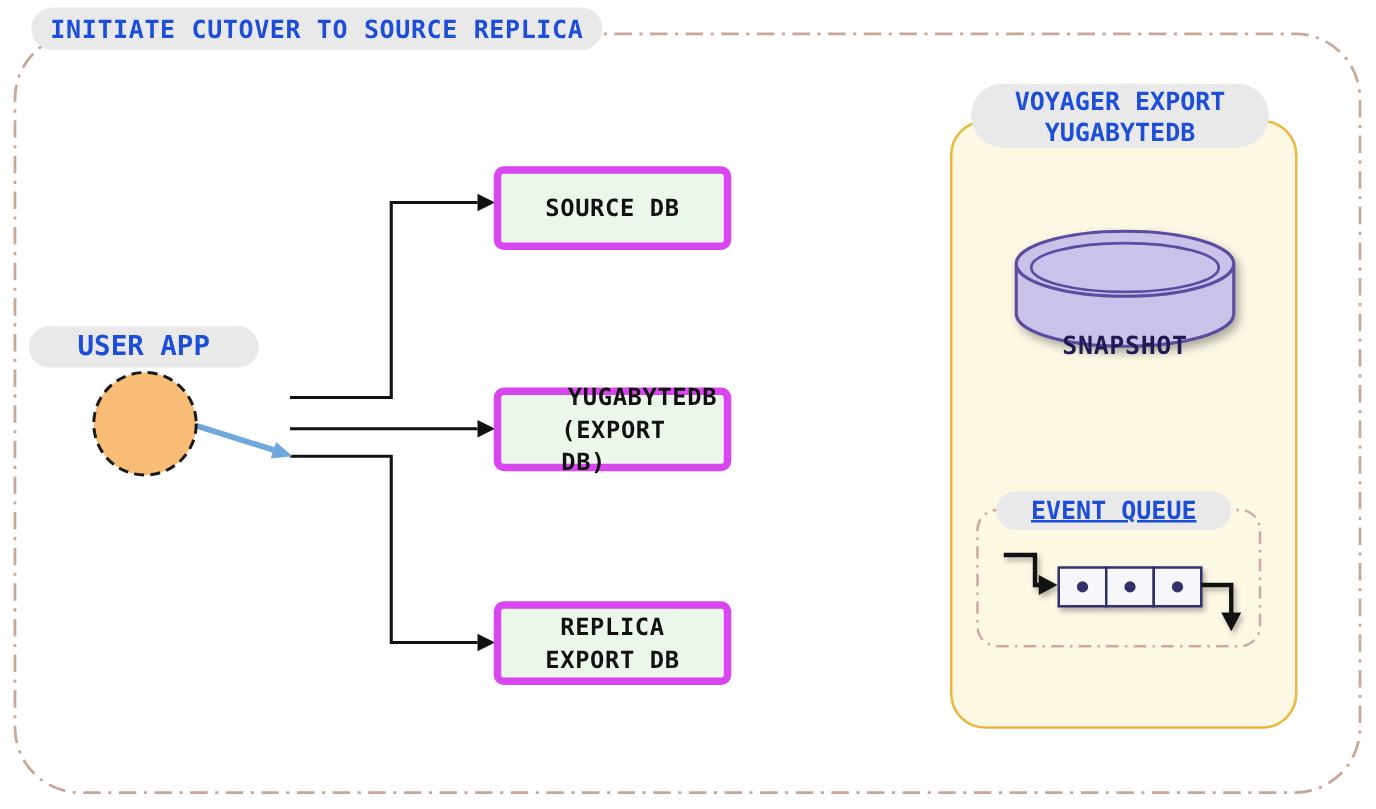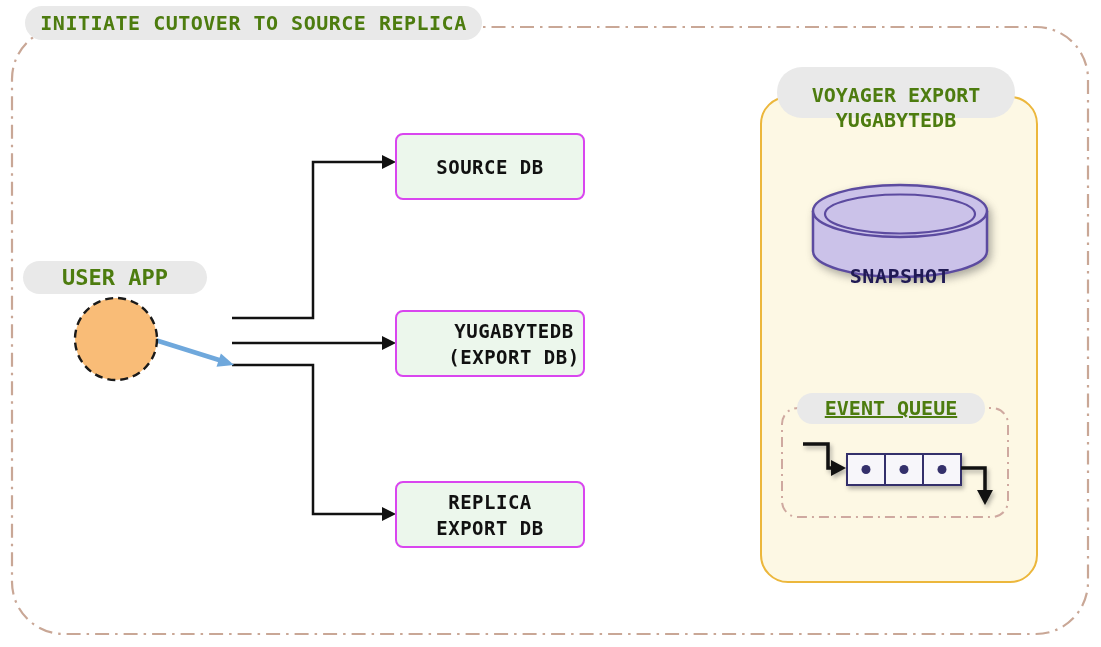--- a/index.html
+++ b/index.html
@@ -10,21 +10,21 @@
   #canvas {
     position: relative;
     width: 1101px;
     height: 647px;
     overflow: hidden;
     background: #ffffff;
   }
   .abs { position: absolute; }
   .pill {
     background: #e9e9e9;
-    color: #4d7c0f;
+    color: #1d4ed8;
     font-weight: 700;
     text-align: center;
     z-index: 3;
   }
   .pill-title {
     left: 25px; top: 6px;
     width: 457px; height: 34px;
     line-height: 34px;
     font-size: 20px;
     border-radius: 17px;
@@ -35,21 +35,21 @@
     width: 184px; height: 33px;
     line-height: 33px;
     font-size: 22px;
     border-radius: 17px;
   }
   .pill-voyager {
     left: 777px; top: 67px;
     width: 238px; height: 51px;
     font-size: 20px;
     line-height: 25px;
-    padding-top: 16px;
+    padding-top: 2px;
     border-radius: 25px;
     box-sizing: border-box;
   }
   .pill-eventqueue {
     left: 797px; top: 393px;
     width: 188px; height: 31px;
     line-height: 31px;
     font-size: 20px;
     border-radius: 16px;
     text-decoration: underline;
@@ -60,21 +60,21 @@
     background: #fdf8e4;
     border: 2px solid #ecb73c;
     border-radius: 28px;
     box-sizing: border-box;
     z-index: 1;
   }
   .db-box {
     left: 395px;
     width: 190px; height: 67px;
     background: #ecf7ec;
-    border: 2px solid #d946ef;
+    border: 6px solid #d946ef;
     border-radius: 8px;
     box-sizing: border-box;
     display: flex;
     flex-direction: column;
     align-items: center;
     justify-content: center;
     font-weight: 700;
     font-size: 19px;
     line-height: 26px;
     color: #111111;

